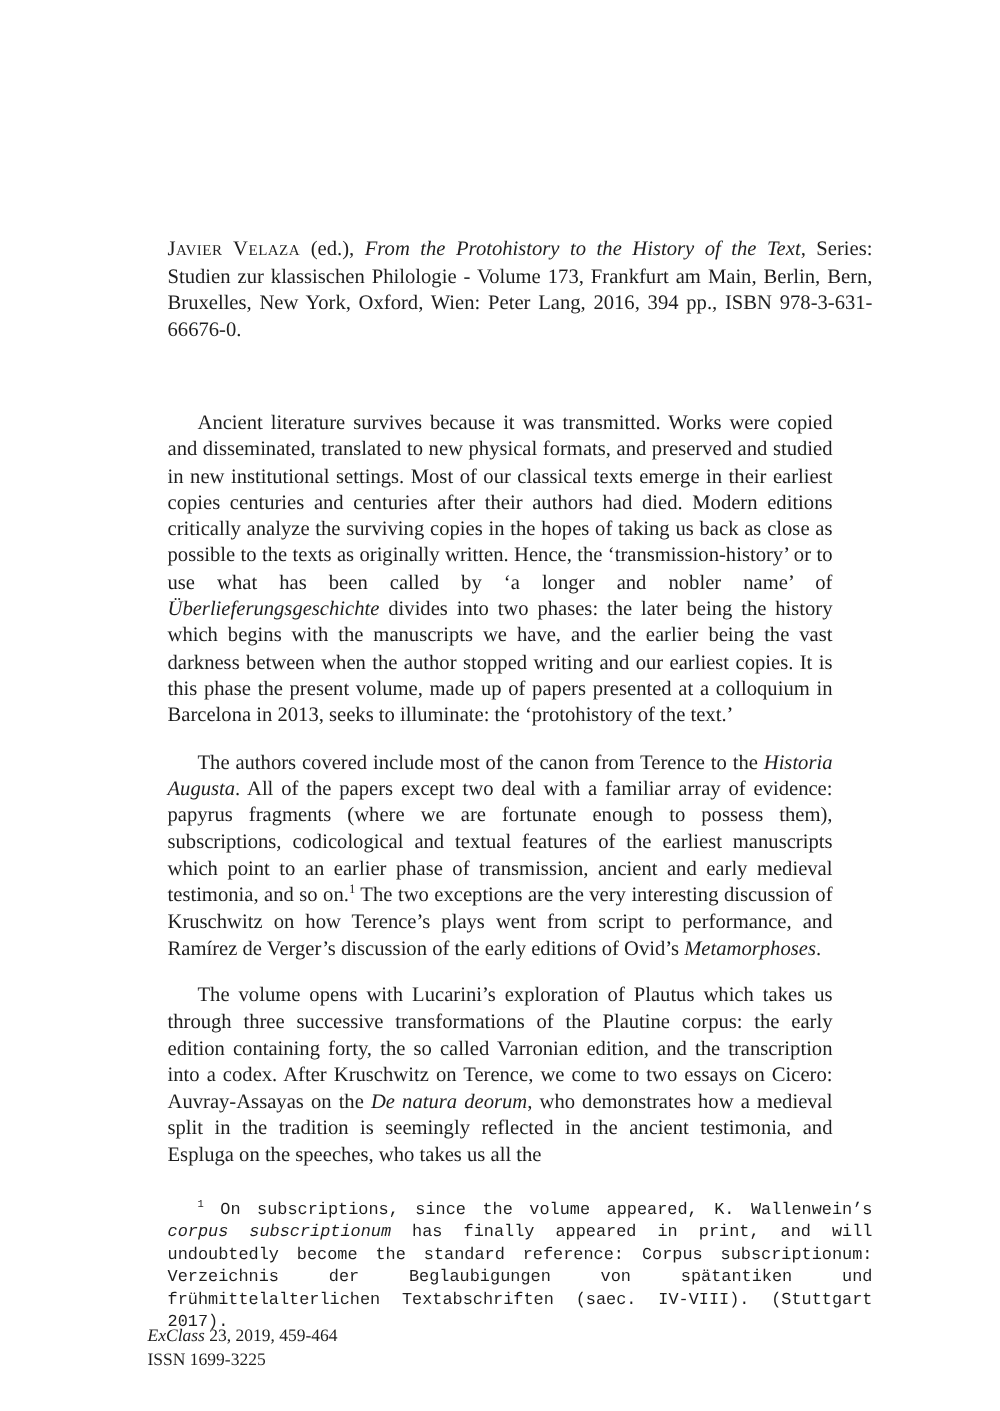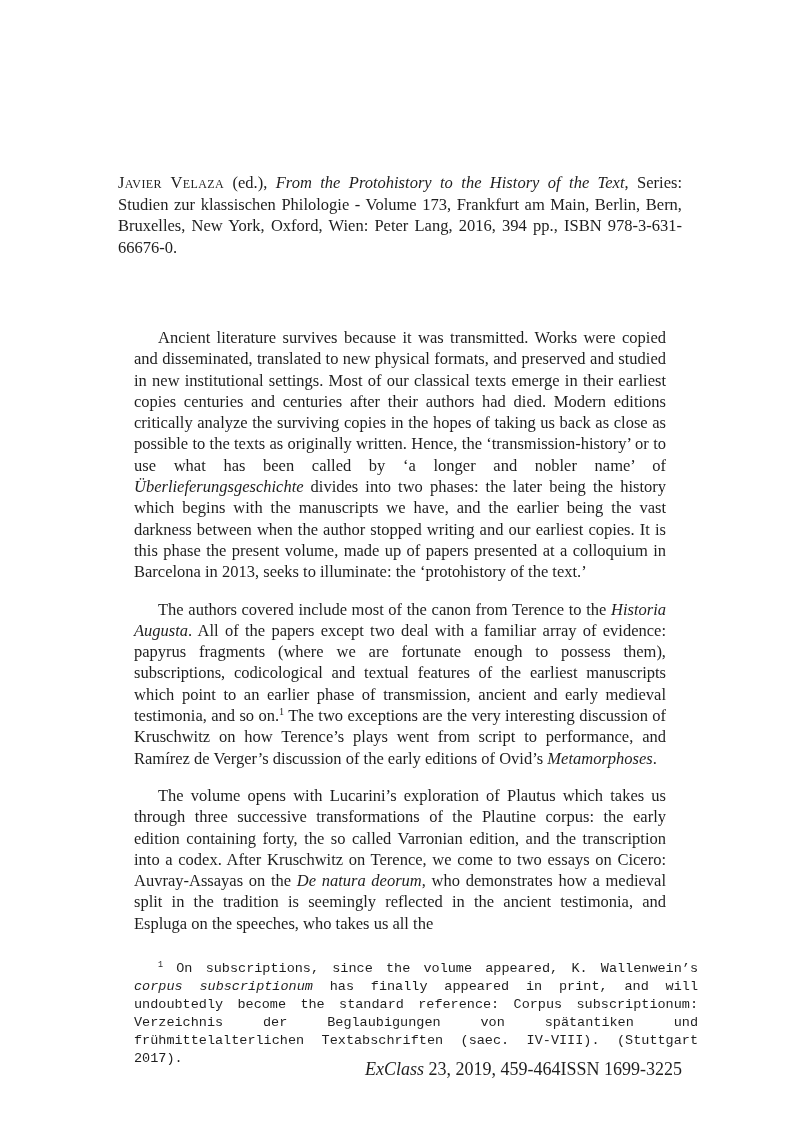--- a/index.html
+++ b/index.html
@@ -14,21 +14,21 @@
     background: #ffffff;
     font-family: "Liberation Serif", "DejaVu Serif", serif;
     color: #1e1e1e;
     overflow: hidden;
   }
   .citation {
     position: absolute;
     top: 172px;
     left: 118px;
     width: 564px;
-    margin: 0;
+    margin: 16px;
     font-size: 16.5px;
     line-height: 21.5px;
     text-align: justify;
   }
   .body-block {
     position: absolute;
     top: 311px;
     left: 118px;
     width: 564px;
   }
@@ -51,22 +51,23 @@
     text-indent: 24px;
     font-family: Liberation Mono, monospace;
   }
   .footer {
     position: absolute;
     top: 1060px;
     left: 118px;
     width: 564px;
     display: flex;
     justify-content: flex-end;
-    font-size: 18px;
+    font-size: 14px;
     line-height: 19px;
+    flex-direction: column;
   }
   .seg-i { font-style: italic; }
   .seg-sc { font-variant: small-caps; letter-spacing: 0.4px; }
   sup { font-size: 0.62em; line-height: 0; vertical-align: super; }
 </style>
 </head>
 <body>
 
 <div class="page">
 

